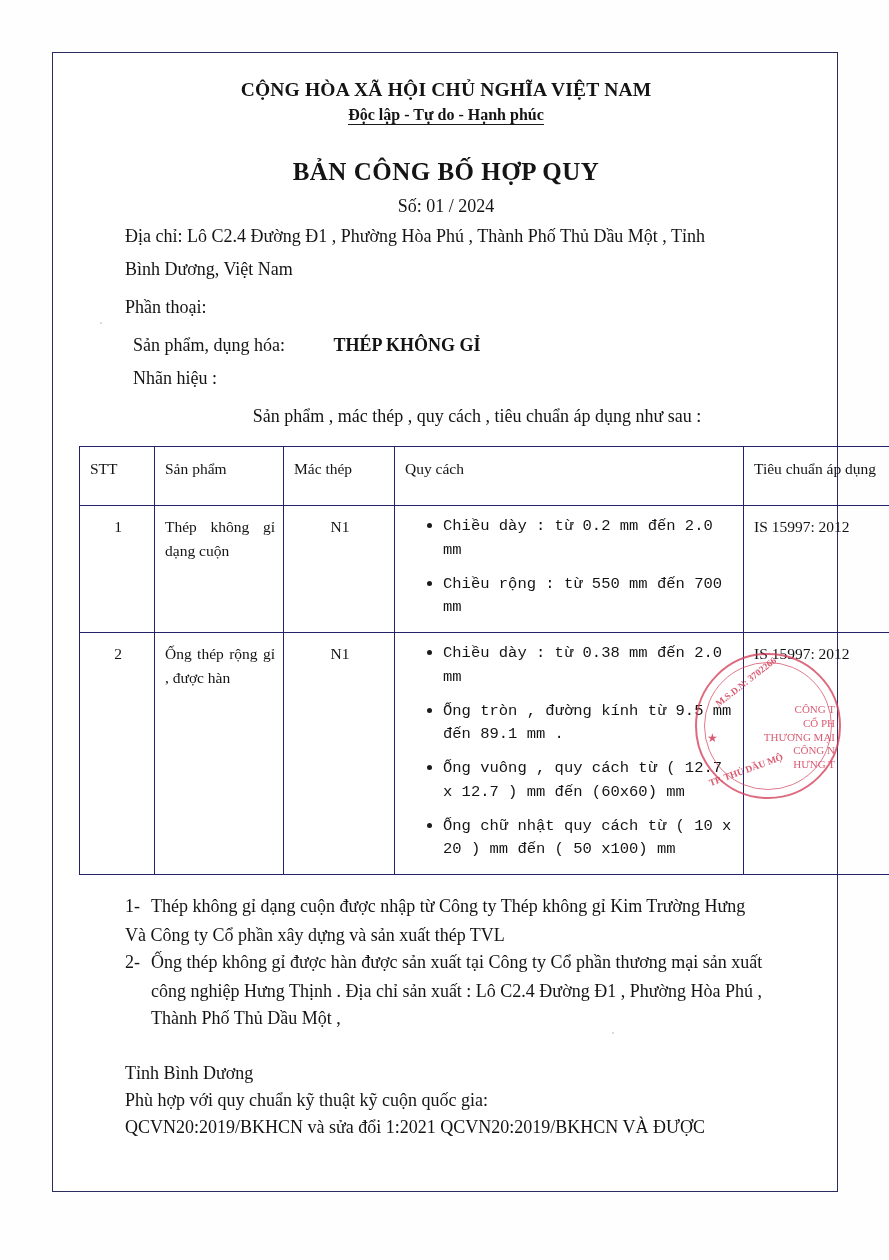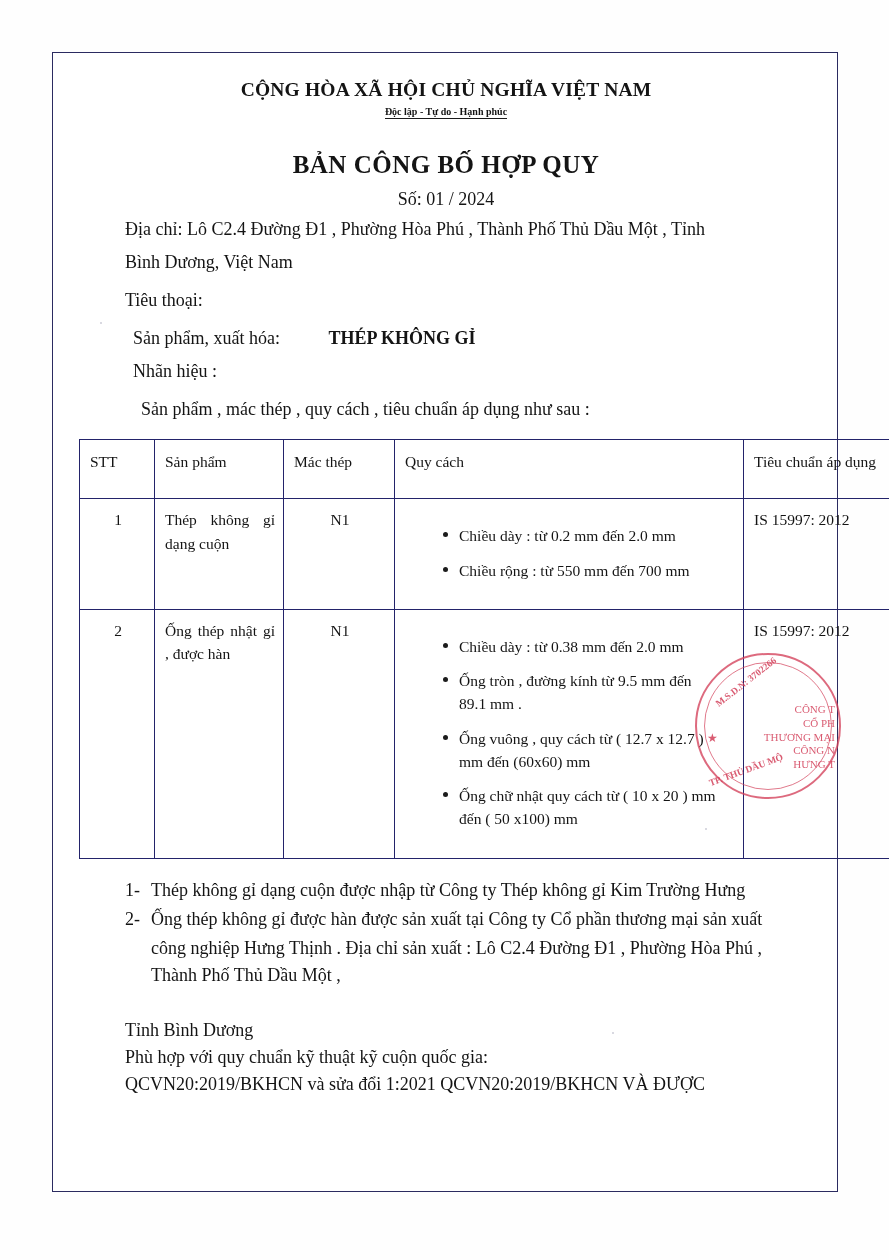--- a/index.html
+++ b/index.html
@@ -47,21 +47,21 @@
   .center { text-align: center; }
 
   .national-title {
     font-weight: bold;
     font-size: 19.5px;
     letter-spacing: 0.2px;
     margin-top: 8px;
   }
   .national-sub {
     font-weight: bold;
-    font-size: 10px;
+    font-size: 16px;
     margin-top: 5px;
   }
   .national-sub span.under {
     border-bottom: 1.4px solid #1a1a1a;
     padding-bottom: 1px;
   }
 
   .doc-title {
     font-weight: bold;
     font-size: 25px;
@@ -74,21 +74,21 @@
   }
 
   .para {
     font-size: 18px;
     line-height: 1.5;
     margin-top: 11px;
     text-align: left;
   }
   .para.indent-1 { padding-left: 46px; }
   .para.indent-2 { padding-left: 54px; }
-  .para.indent-3 { padding-left: 62px; }
+  .para.indent-3 { padding-left: 62px; text-align: center; }
   .para.tight { margin-top: 6px; }
 
   .bold { font-weight: bold; margin-left: 44px; }
 
   
   table.spec {
     margin-top: 16px;
     width: 734px;
     border-collapse: collapse;
     font-size: 15.5px;
@@ -110,23 +110,24 @@
   .col-prod { width: 110px; }
   .col-mac  { width: 92px;  text-align: center; }
   .col-quy  { width: 330px; }
   .col-tieu { width: 146px; }
 
   td.c-stt { text-align: center; }
   td.c-mac { text-align: center; }
   td.c-prod { text-align: justify; }
 
   ul.specs {
-    margin: 16px;
+    margin: 0;
     padding-left: 22px;
     list-style: none;
+    font-family: Liberation Mono, monospace;
   }
   ul.specs li {
     position: relative;
     padding-left: 16px;
     margin-bottom: 11px;
     line-height: 1.5;
   }
   ul.specs li:last-child { margin-bottom: 2px; }
   ul.specs li::before {
     content: "";
@@ -253,24 +254,24 @@
       <div class="center national-sub">
         <span class="under">Độc lập - Tự do - Hạnh phúc</span>
       </div>
 
       <div class="center doc-title">BẢN CÔNG BỐ HỢP QUY</div>
       <div class="center doc-number">Số: 01 / 2024</div>
 
       <div class="para indent-1 tight">Địa chỉ: Lô C2.4 Đường Đ1 , Phường Hòa Phú , Thành Phố Thủ Dầu Một , Tỉnh</div>
       <div class="para indent-1 tight">Bình Dương, Việt Nam</div>
 
-      <div class="para indent-1">Tiêu thoại:</div>
+      <div class="para indent-1">Phần thoại:</div>
 
       <div class="para indent-2">
-        <span>Sản phẩm, xuất hóa:</span>
+        <span>Sản phẩm, dụng hóa:</span>
         <span class="bold">THÉP KHÔNG GỈ</span>
       </div>
 
       <div class="para indent-2 tight">Nhãn hiệu :</div>
 
       <div class="para indent-3">Sản phẩm , mác thép , quy cách , tiêu chuẩn áp dụng như sau :</div>
 
       <table class="spec">
         <thead>
           <tr>
@@ -289,40 +290,41 @@
             <td>
               <ul class="specs">
                 <li>Chiều dày : từ 0.2 mm đến 2.0 mm</li>
                 <li>Chiều rộng : từ 550 mm đến 700 mm</li>
               </ul>
             </td>
             <td>IS 15997: 2012</td>
           </tr>
           <tr>
             <td class="c-stt">2</td>
-            <td class="c-prod">Ống thép nhật gỉ , được hàn</td>
+            <td class="c-prod">Ống thép rộng gỉ , được hàn</td>
             <td class="c-mac">N1</td>
             <td>
               <ul class="specs">
                 <li>Chiều dày : từ 0.38 mm đến 2.0 mm</li>
                 <li>Ống tròn , đường kính từ 9.5 mm đến 89.1 mm .</li>
                 <li>Ống vuông , quy cách từ ( 12.7 x 12.7 ) mm đến (60x60) mm</li>
                 <li>Ống chữ nhật quy cách từ ( 10 x 20 ) mm đến ( 50 x100) mm</li>
               </ul>
             </td>
             <td>IS 15997: 2012</td>
           </tr>
         </tbody>
       </table>
 
       <div class="notes">
         <div class="note-row">
           <span class="note-num">1-</span>
           <span class="note-text">Thép không gỉ dạng cuộn được nhập từ Công ty Thép không gỉ Kim Trường Hưng</span>
         </div>
+        <div class="note-cont">Và Công ty Cổ phần xây dựng và sản xuất thép TVL</div>
 
         <div class="note-row">
           <span class="note-num">2-</span>
           <span class="note-text">Ống thép không gỉ được hàn được sản xuất tại Công ty Cổ phần thương mại sản xuất</span>
         </div>
         <div class="note-cont deep">công nghiệp Hưng Thịnh . Địa chỉ sản xuất : Lô C2.4 Đường Đ1 , Phường Hòa Phú ,</div>
         <div class="note-cont deep">Thành Phố Thủ Dầu Một ,</div>
       </div>
 
       <div class="final-block">

